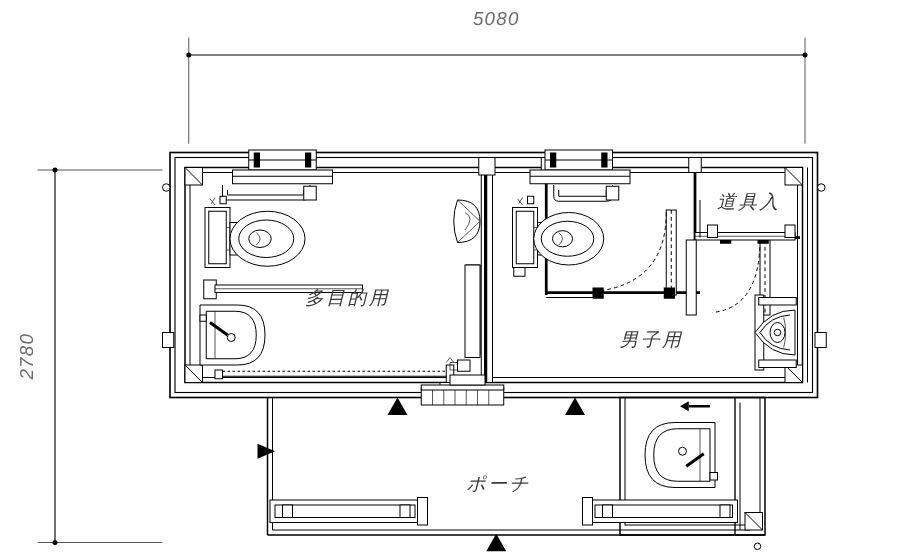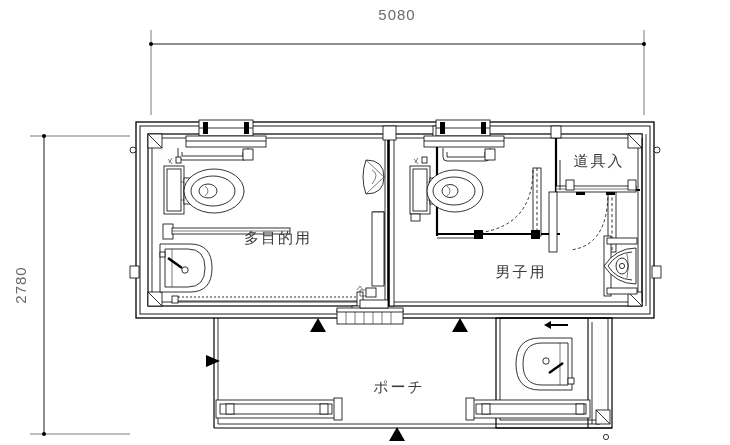--- a/index.html
+++ b/index.html
@@ -11,20 +11,21 @@
     width: 730px;
     height: 445px;
     font-family: "Liberation Sans", sans-serif;
     overflow: hidden;
     position: relative;
   }
   #plan-root {
     position: relative;
     width: 730px;
     height: 445px;
+    font-style: italic;
   }
   svg#floorplan {
     display: block;
     width: 730px;
     height: 445px;
   }
   .dimtext {
     font-family: "Liberation Sans", sans-serif;
     font-size: 15px;
     fill: #6b6b6b;

